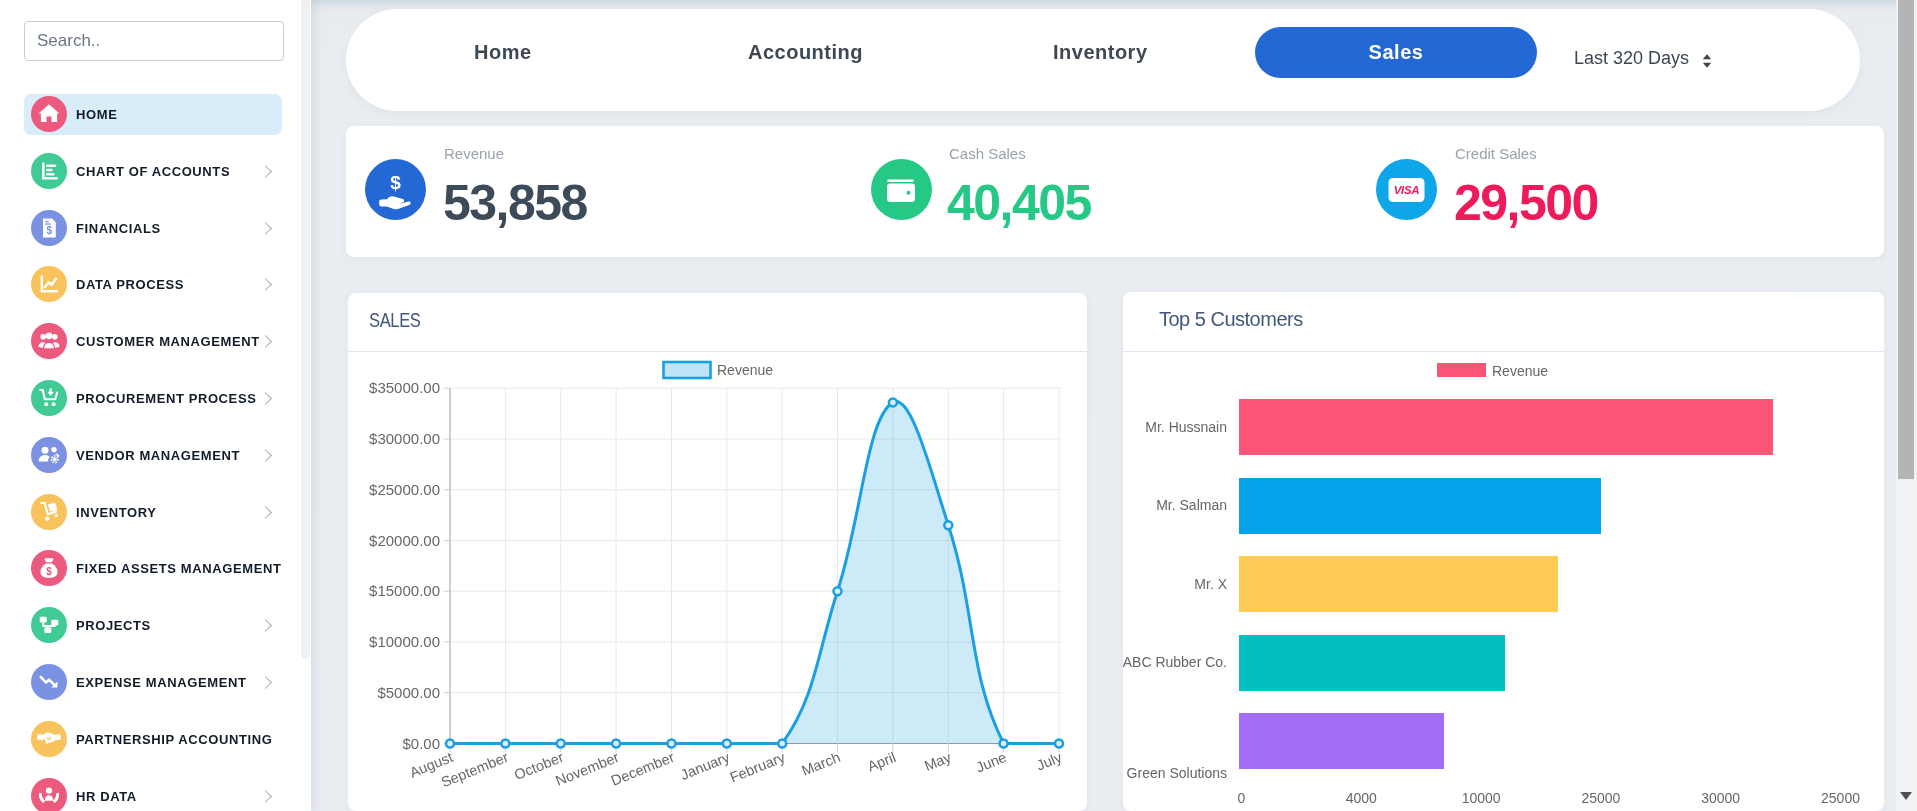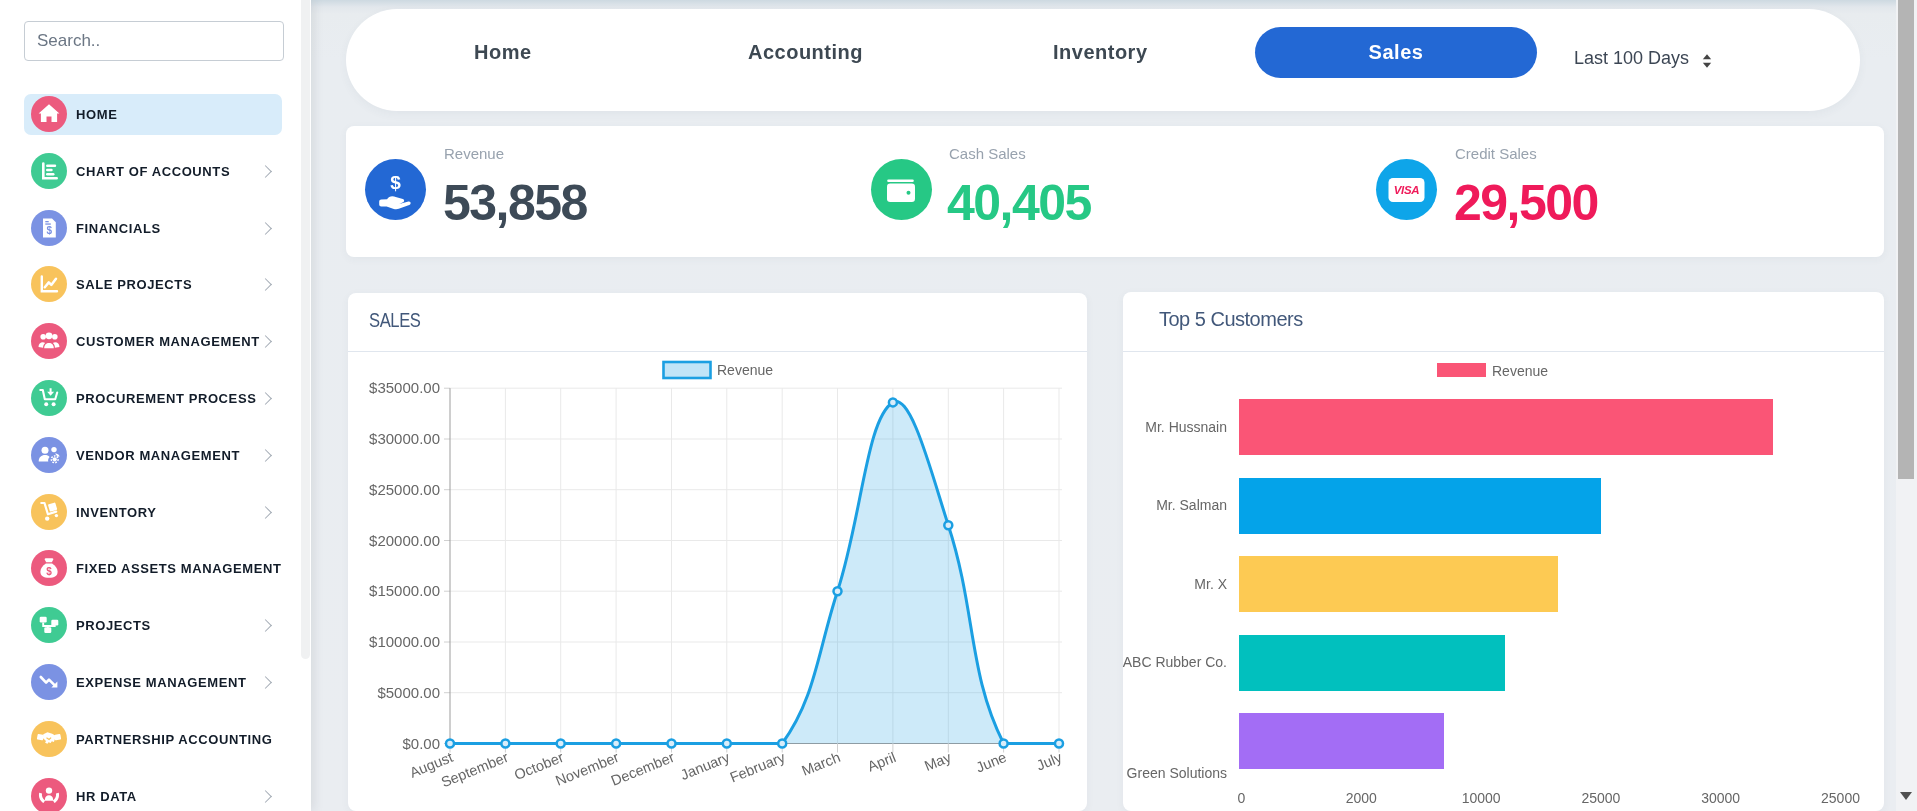--- a/index.html
+++ b/index.html
@@ -92,21 +92,21 @@
         <text x="18.4" y="24.3" font-family="Liberation Sans" font-size="10" font-weight="bold" fill="#7b92e3" text-anchor="middle">$</text>
       </svg></div>
     <div class="mtxt">FINANCIALS</div>
     <div class="chev"></div>
   </div>
 <div class="mrow abs" style="top:264px;">
     <div class="mico c-yellow"><svg width="36" height="36" viewBox="0 0 36 36">
         <path d="M10.8 10.5 V25.3 H26" stroke="#fff" stroke-width="2.4" fill="none" stroke-linecap="round"></path>
         <path d="M13.8 21.3 L17.8 16.4 L20.3 18.9 L25 12.7" stroke="#fff" stroke-width="2.5" fill="none" stroke-linecap="round" stroke-linejoin="round"></path>
       </svg></div>
-    <div class="mtxt">SALE PROJECTS</div>
+    <div class="mtxt">DATA PROCESS</div>
     <div class="chev"></div>
   </div>
 <div class="mrow abs" style="top:321px;">
     <div class="mico c-pink"><svg width="36" height="36" viewBox="0 0 36 36">
         <circle cx="12.2" cy="13.8" r="2.8" fill="#fff"></circle>
         <circle cx="23.8" cy="13.8" r="2.8" fill="#fff"></circle>
         <circle cx="18" cy="12.8" r="3.4" fill="#fff"></circle>
         <path fill="#fff" d="M13.2 25.2c0-3.4 2.1-5.3 4.8-5.3s4.8 1.9 4.8 5.3z"></path>
         <path fill="#fff" d="M7.5 24c0-3 1.9-4.7 4.3-4.7 .9 0 1.7 .25 2.3 .7-1.3 1.1-2 2.7-2 4.7z"></path>
         <path fill="#fff" d="M28.5 24c0-3-1.9-4.7-4.3-4.7-.9 0-1.7 .25-2.3 .7 1.3 1.1 2 2.7 2 4.7z"></path>
@@ -192,21 +192,21 @@
     <div class="chev"></div>
   </div>
 
 <div id="navbar" class="abs">
   <div class="navtab" style="left:128px;">Home</div>
   <div class="navtab" style="left:402px;">Accounting</div>
   <div class="navtab" style="left:707px;">Inventory</div>
   <div id="salespill">
       <span>Sales</span>
     </div>
-  <div id="dropdown">Last 100 Days</div>
+  <div id="dropdown">Last 320 Days</div>
   <svg style="position:absolute;left:1356px;top:45px;" width="10" height="14" viewBox="0 0 12 16">
     <path d="M6 0 L11 6 H1 Z" fill="#444"></path>
       <path d="M6 16 L11 10 H1 Z" fill="#444"></path>
   </svg>
 </div>
 
 <div id="kpicard" class="abs">
   <div class="kico" style="left:19px;background:#2368d4;">
 <svg width="61" height="61" viewBox="0 0 61 61">
 <text x="30.5" y="29.5" font-family="Liberation Sans" font-size="19" font-weight="bold" fill="#fff" text-anchor="middle">$</text>
@@ -324,21 +324,21 @@
 <div class="blabel abs" style="left:1107px;top:418.5px;">Mr. Hussnain</div>
 <div class="bar" style="left:1239px;top:477.5px;width:361.5px;height:56px;background:#04a3e9;"></div>
 <div class="blabel abs" style="left:1107px;top:497.0px;">Mr. Salman</div>
 <div class="bar" style="left:1239px;top:556.0px;width:319.0px;height:56px;background:#fdca53;"></div>
 <div class="blabel abs" style="left:1107px;top:575.5px;">Mr. X</div>
 <div class="bar" style="left:1239px;top:634.5px;width:265.5px;height:56px;background:#01c0be;"></div>
 <div class="blabel abs" style="left:1107px;top:654.0px;">ABC Rubber Co.</div>
 <div class="bar" style="left:1239px;top:713.0px;width:205.0px;height:56px;background:#a36df5;"></div>
 <div class="blabel abs" style="left:1107px;top:732.5px;margin-top:32px;">Green Solutions</div>
 <div class="xlabel abs" style="left:1211.5px;top:790px;">0</div>
-<div class="xlabel abs" style="left:1331.3px;top:790px;">2000</div>
+<div class="xlabel abs" style="left:1331.3px;top:790px;">4000</div>
 <div class="xlabel abs" style="left:1451.1px;top:790px;">10000</div>
 <div class="xlabel abs" style="left:1570.9px;top:790px;">25000</div>
 <div class="xlabel abs" style="left:1690.7px;top:790px;">30000</div>
 <div class="xlabel abs" style="left:1810.5px;top:790px;">25000</div>
 
 <div id="ptrack" class="abs"></div>
 <div id="pthumb" class="abs"></div>
 <div id="parrow" class="abs"></div>
 
 </body></html>

